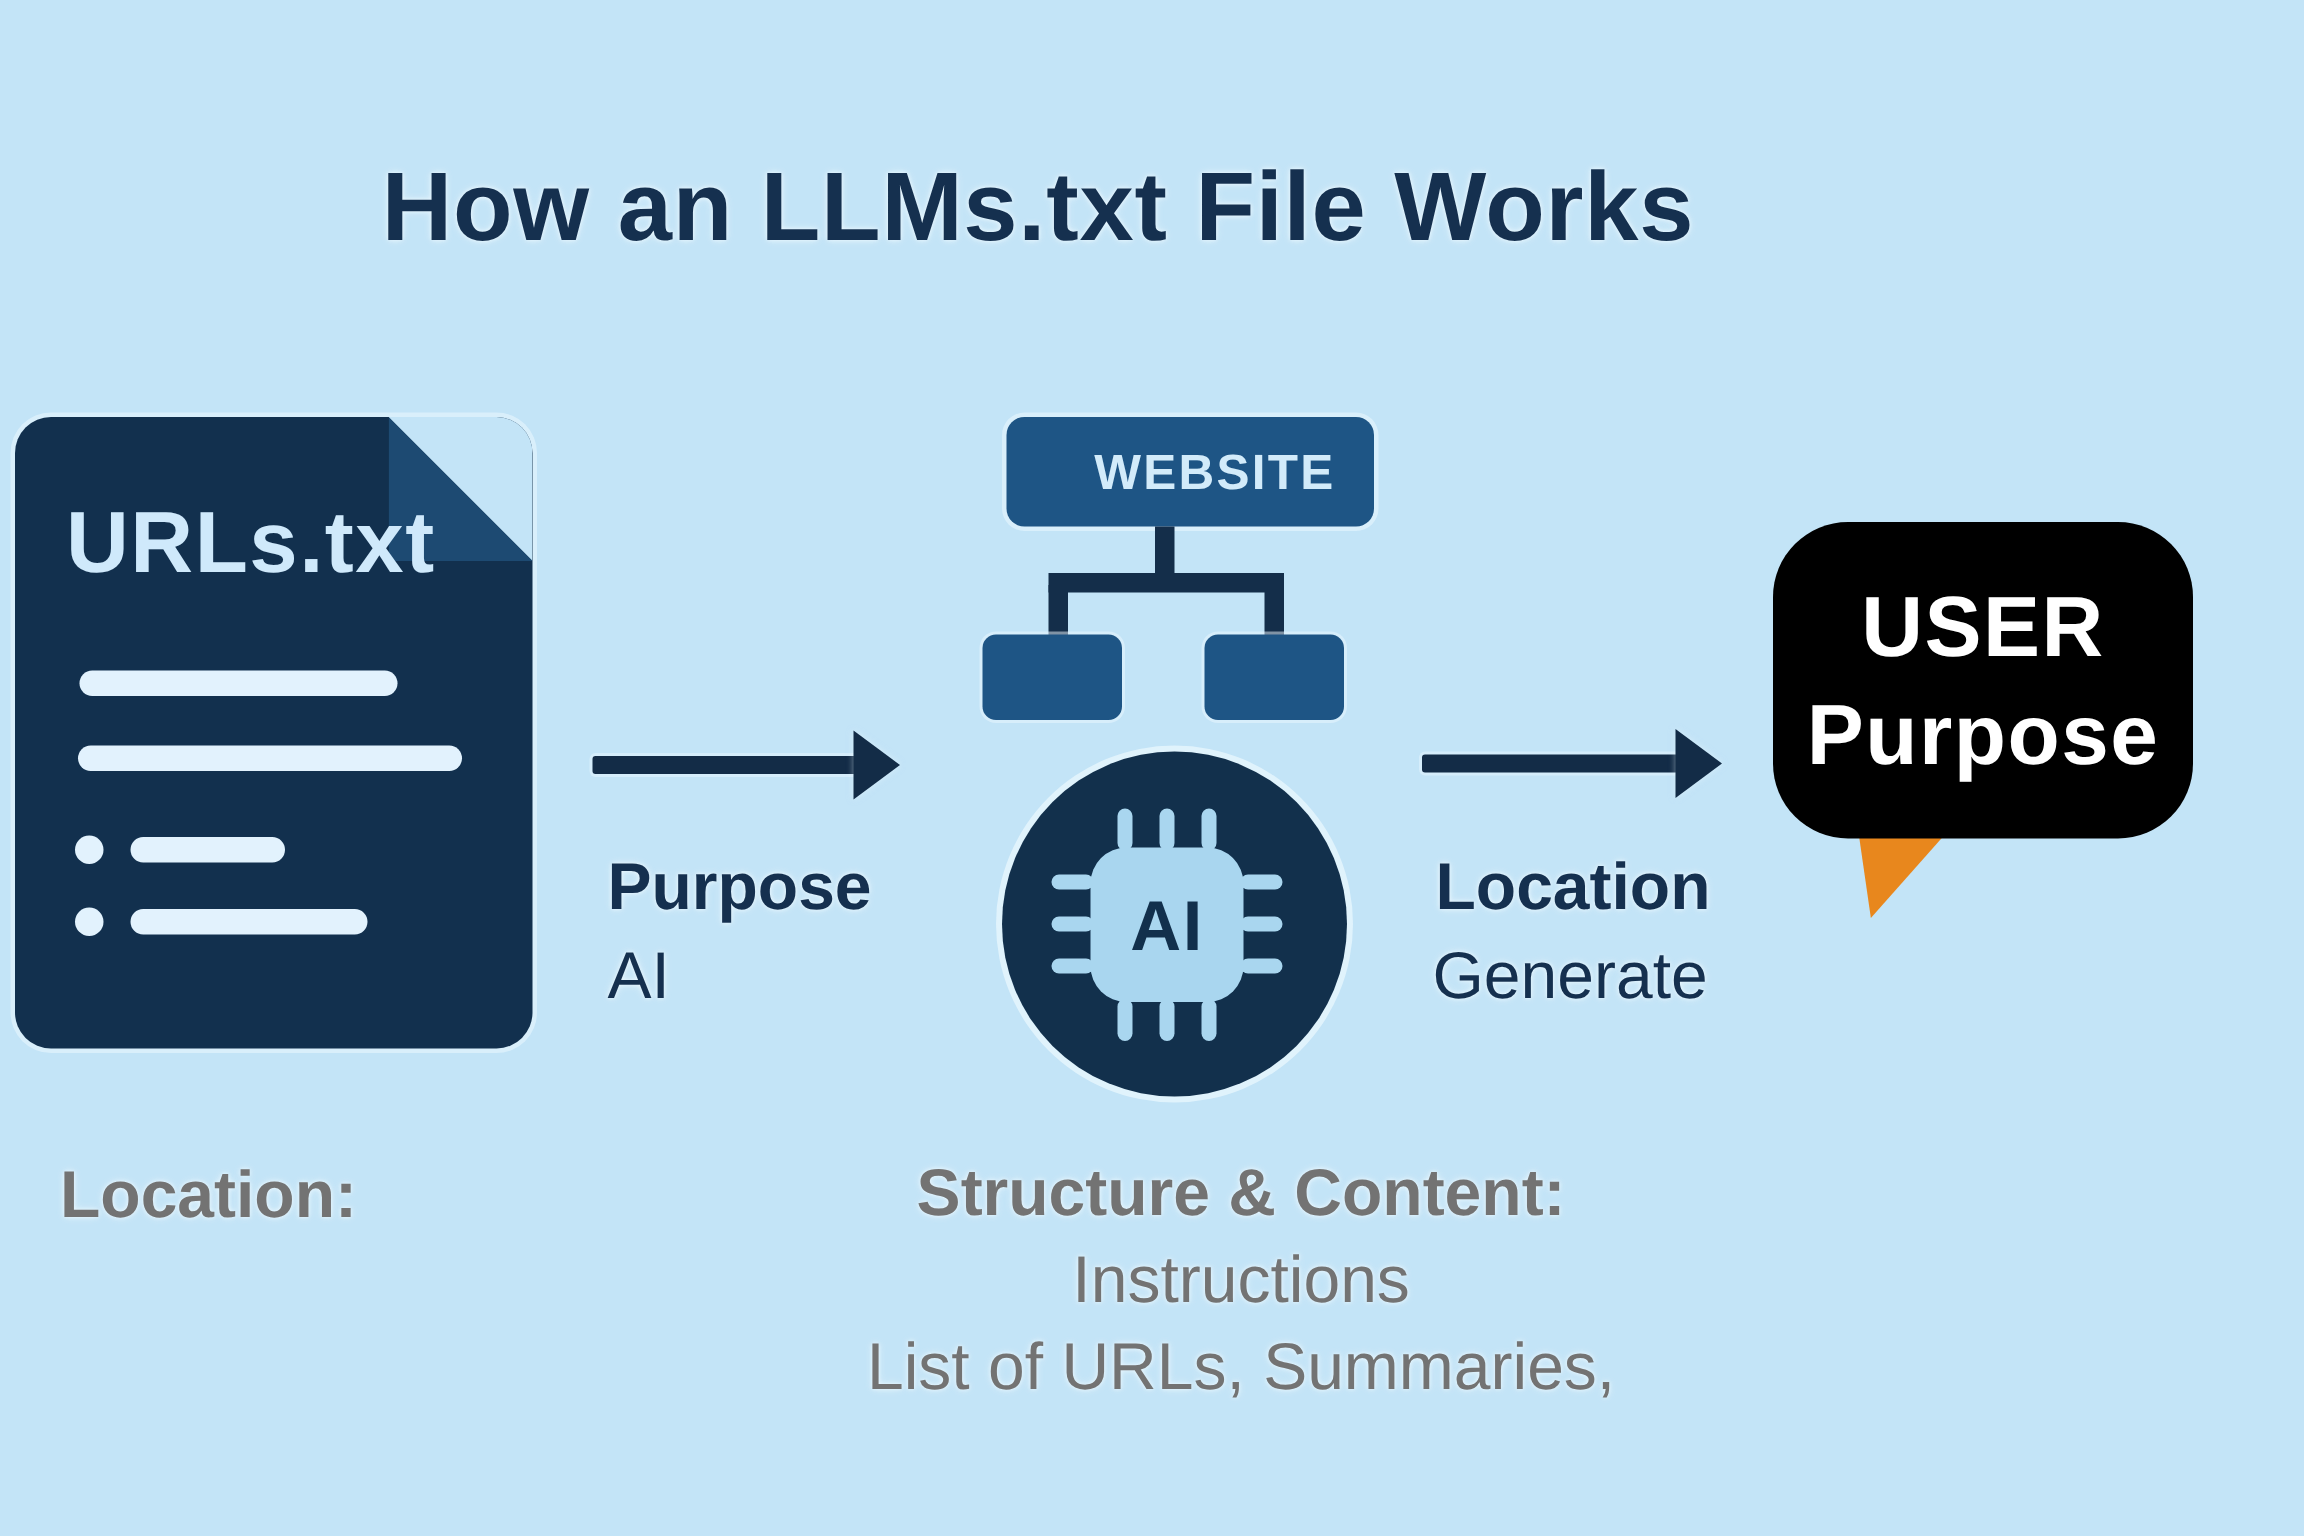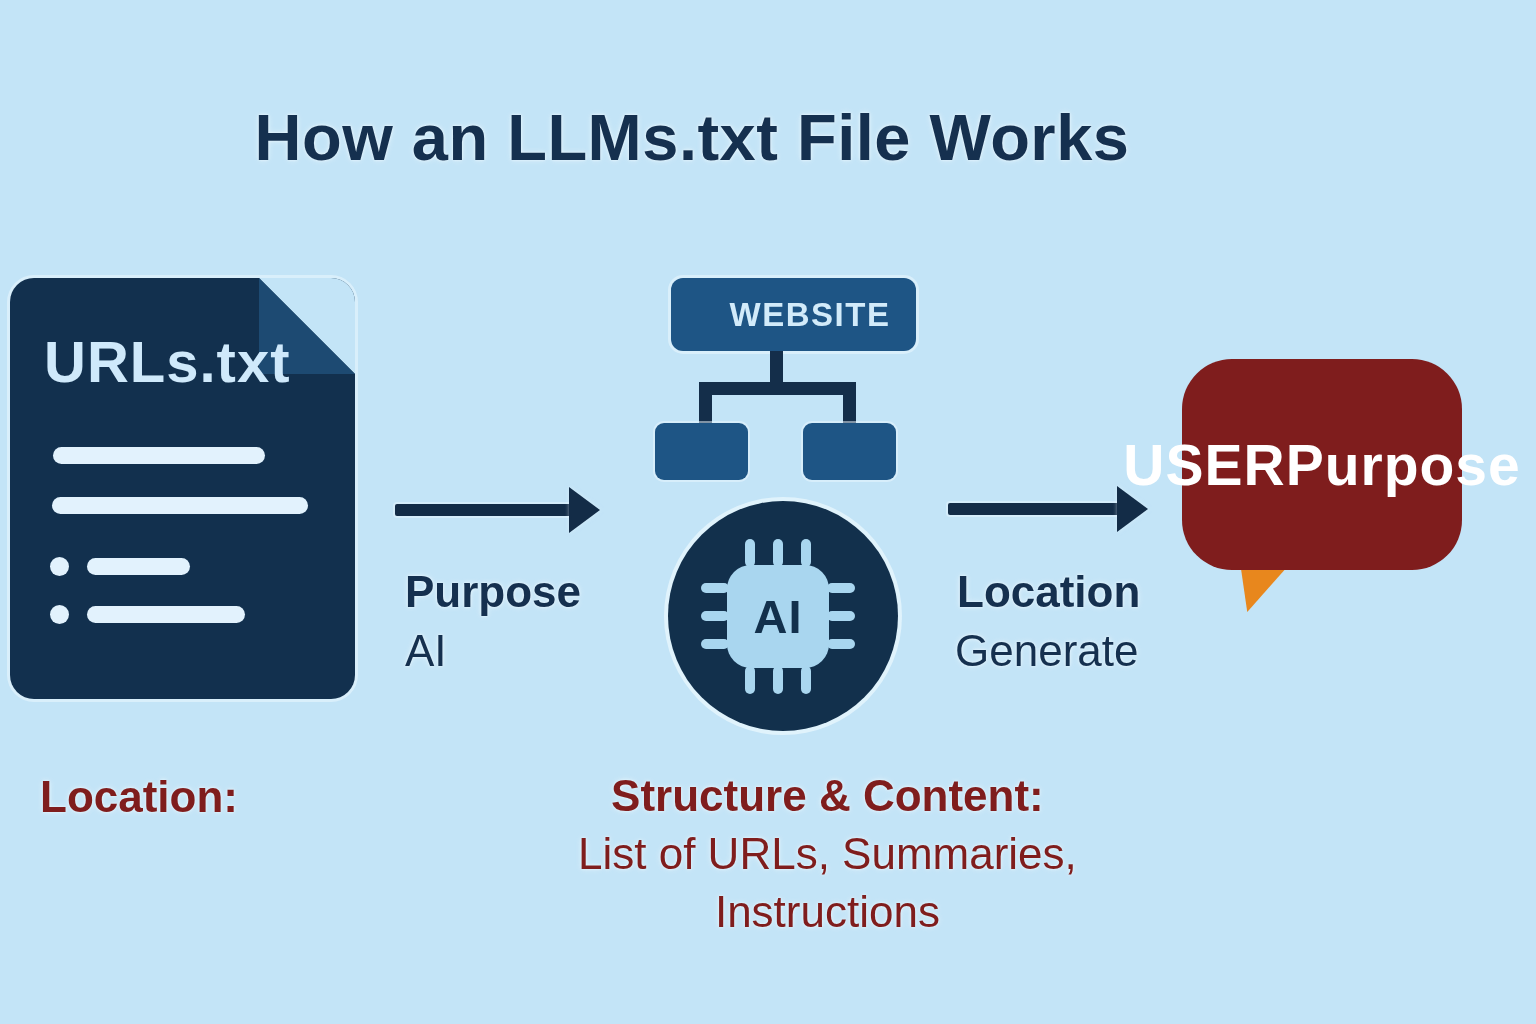--- a/index.html
+++ b/index.html
@@ -82,32 +82,32 @@
   .chip span{font-size:47px;font-weight:bold;color:#12304c;letter-spacing:1px;}
   .pin{position:absolute;background:#a9d6ef;border-radius:5px;}
   .pv{width:10px;height:28px;} .ph{width:28px;height:10px;}
   .pt1{left:77px;top:38px;} .pt2{left:105px;top:38px;} .pt3{left:133px;top:38px;}
   .pb1{left:77px;top:165px;} .pb2{left:105px;top:165px;} .pb3{left:133px;top:165px;}
   .pl1{left:33px;top:82px;} .pl2{left:33px;top:110px;} .pl3{left:33px;top:138px;}
   .pr1{left:159px;top:82px;} .pr2{left:159px;top:110px;} .pr3{left:159px;top:138px;}
 
   
   .bubble{
-    position:absolute;left:1182px;top:359px;width:280px;height:211px;
-    background:#7f1d1d;border-radius:50px;
-    display:flex;flex-direction:row;align-items:center;justify-content:center;
+    position:absolute;left:1182px;top:348px;width:280px;height:211px;
+    background:#000000;border-radius:50px;
+    display:flex;flex-direction:column;align-items:center;justify-content:center;
   }
   .bubble-tail{
     position:absolute;left:1238px;top:548px;width:66px;height:64px;background:#e8871d;
     clip-path:polygon(0 0,100% 0,14% 100%);
   }
   .bubble .l{font-size:57px;font-weight:bold;color:#ffffff;line-height:72px;letter-spacing:1px;}
 
   
-  .cap{position:absolute;font-size:44px;line-height:58px;color:#7f1d1d;}
+  .cap{position:absolute;font-size:44px;line-height:58px;color:#737373;}
   .cap .h{font-weight:bold;}
 </style>
 </head>
 <body>
 
 <div class="stage">
 
   <div class="title halo">How an LLMs.txt File Works</div>
 
   <div class="doc">
@@ -165,17 +165,17 @@
     <div class="l">USER</div>
     <div class="l">Purpose</div>
   </div>
 
   <div class="cap halo" style="left:40px;top:768px;">
     <div class="h">Location:</div>
   </div>
 
   <div class="cap halo" style="left:578px;top:767px;">
     <div class="h">Structure &amp; Content:</div>
+    <div>Instructions</div>
     <div>List of URLs, Summaries,</div>
-    <div>Instructions</div>
   </div>
 
 </div>
 
 </body></html>

